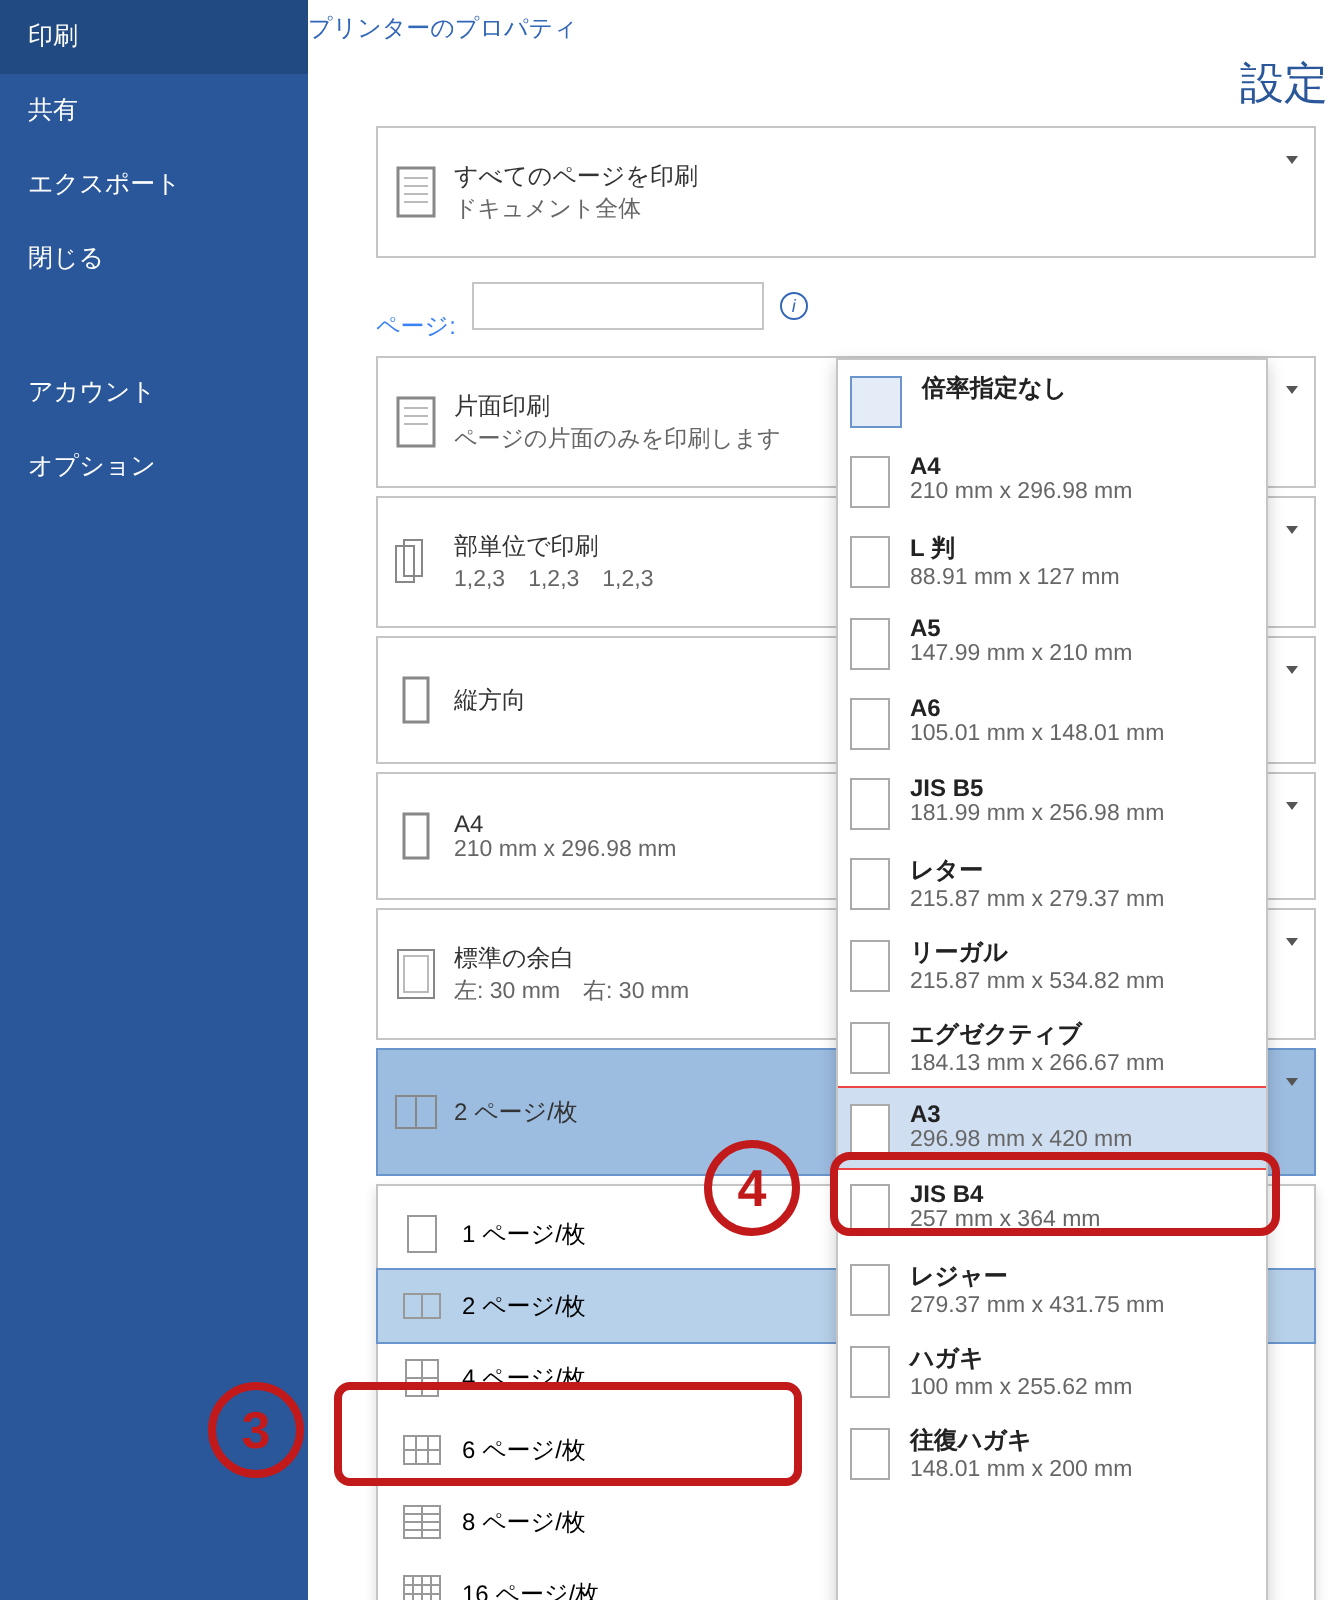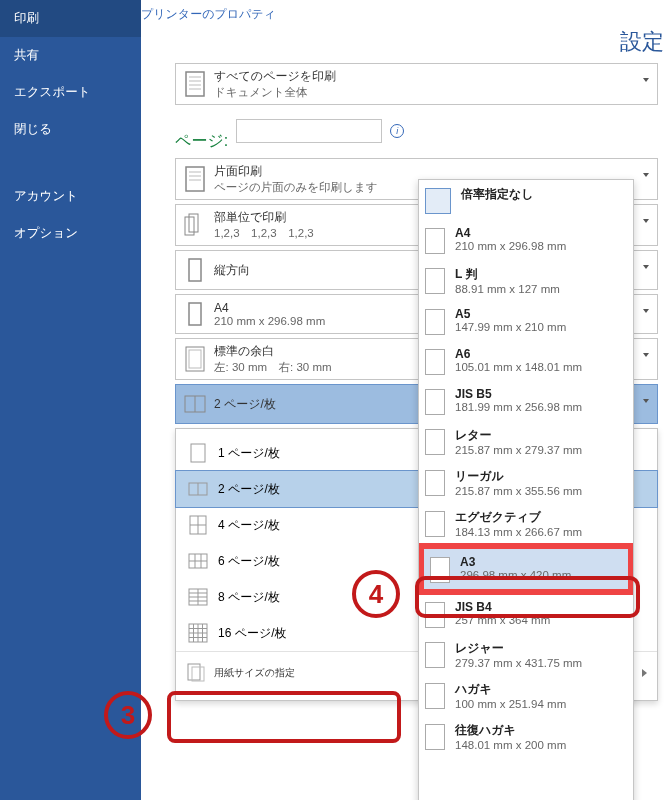--- a/index.html
+++ b/index.html
@@ -1,48 +1,48 @@
 <!DOCTYPE html>
 <html><head>
 <meta charset="utf-8">
 <style>
   * { margin: 0; padding: 0; box-sizing: border-box; font-family: "Meiryo UI", "Segoe UI", sans-serif; }
   body { width: 670px; height: 800px; background: #ffffff; position: relative; overflow: hidden; }
   .layout { display: flex; width: 100%; height: 100%; }
-  .sidebar { width: 141px; background: #2a579a; color: #fff; padding-top: 0; }
+  .sidebar { width: 154px; background: #2a579a; color: #fff; padding-top: 0; }
   .sidebar-item { padding: 10px 14px; font-size: 12.5px; cursor: pointer; }
   .sidebar-item.active { background: #224a82; }
   .sidebar-gap { height: 30px; }
   .main { flex: 1; background: #fff; padding: 0 6px 0 0; }
   .top-link { text-align: left; padding: 6px 10px 2px 0; color: #3367b8; font-size: 12px; }
   .section-title { font-size: 22px; color: #2a579a; padding: 2px 0 6px 36px; font-weight: normal; text-align: right; }
   .pages-row { display: flex; align-items: center; padding: 0 0 6px 34px; gap: 8px; }
-  .pages-row label { font-size: 16px; color: #15803d; margin-top: 22px; }
+  .pages-row label { font-size: 12px; color: #3b82f6; margin-top: 22px; }
   .pages-row input { width: 146px; height: 24px; border: 1px solid #c5c5c5; padding: 0 4px; font-size: 12px; }
   .info-icon { width: 14px; height: 14px; border: 1px solid #3367b8; border-radius: 50%; display: inline-flex; align-items: center; justify-content: center; font-size: 9px; color: #3367b8; font-style: italic; }
-  .dd { border: 1px solid #c5c5c5; display: flex; align-items: center; padding: 4px 6px; margin: 0 6px 4px 34px; background: #fff; position: relative; }
+  .dd { border: 1px solid #c5c5c5; display: flex; align-items: center; padding: 16px 6px; margin: 0 6px 4px 34px; background: #fff; position: relative; }
   .dd .icon-box { width: 26px; height: 30px; display: flex; align-items: center; justify-content: center; flex-shrink: 0; }
   .dd .text-box { flex: 1; padding-left: 6px; }
   .dd .text-box .line1 { font-size: 12px; color: #333; }
   .dd .text-box .line2 { font-size: 11.5px; color: #666; }
   .dd .caret { position: absolute; right: 8px; top: 14px; width: 0; height: 0; border-left: 3px solid transparent; border-right: 3px solid transparent; border-top: 4px solid #555; }
   .dd.selected { background: #b7d1ea; border: 1px solid #6a95cc; }
   .dd.selected.darker { background: #9cbce0; }
   svg.icon { width: 24px; height: 28px; }
   .flyout-list { border: 1px solid #c5c5c5; margin: 2px 6px 0 34px; background: #fff; box-shadow: 0 3px 6px rgba(0,0,0,0.15); padding: 6px 0; }
   .fly-item { display: flex; align-items: center; padding: 6px 10px; font-size: 12px; cursor: pointer; }
   .fly-item.selected-strong { background: #b7d1ea; border: 1px solid #6a95cc; margin: -1px; }
   .fly-item .icon-box { width: 24px; height: 24px; display: flex; align-items: center; justify-content: center; margin-right: 8px; }
   .fly-specify { display: flex; align-items: center; padding: 10px 10px; font-size: 10px; color: #333; gap: 8px; position: relative; border-top: 1px solid #e2e2e2; }
   .fly-specify .arrow-right { width: 0; height: 0; border-top: 4px solid transparent; border-bottom: 4px solid transparent; border-left: 5px solid #777; position: absolute; right: 10px; }
   .callout-3 { position: absolute; border: 4px solid #c2191a; border-radius: 8px; background: transparent; left: 167px; top: 691px; width: 234px; height: 52px; pointer-events: none; }
   .circle-3 { position: absolute; left: 104px; top: 691px; width: 48px; height: 48px; border: 4px solid #c2191a; border-radius: 50%; display: flex; align-items: center; justify-content: center; color: #c2191a; font-size: 26px; font-weight: bold; background: transparent; }
   .paper-popup { position: absolute; left: 418px; top: 179px; width: 216px; height: 680px; border: 1px solid #c5c5c5; background: #fff; box-shadow: 0 3px 8px rgba(0,0,0,.2); overflow-y: auto; }
   .pp-item { display: flex; padding: 6px 6px; align-items: flex-start; gap: 10px; }
-  .pp-item.highlight { background: #cfdef1; border: 6px solid #ef4444; margin: -1px; }
+  .pp-item.highlight { background: #cfdef1; border: 1px solid #ef4444; margin: -1px; }
   .pp-thumb { width: 20px; height: 26px; border: 1px solid #aaa; background: #fff; flex-shrink: 0; margin-top: 2px; }
   .pp-thumb.sel { background: #e3ecf7; border: 1px solid #6a95cc; width: 26px; height: 26px; }
   .pp-text .t1 { font-size: 12px; color: #222; font-weight: bold; }
   .pp-text .t2 { font-size: 11.5px; color: #666; }
   .callout-4-circle { position: absolute; left: 352px; top: 570px; width: 48px; height: 48px; border: 4px solid #c2191a; border-radius: 50%; display: flex; align-items: center; justify-content: center; color: #c2191a; font-size: 26px; font-weight: bold; }
   .callout-4-rect { position: absolute; left: 415px; top: 576px; width: 225px; height: 42px; border: 4px solid #c2191a; border-radius: 10px; pointer-events: none; }
 </style>
 </head>
 <body>
 
@@ -289,21 +289,21 @@
       <div class="pp-thumb"></div>
       <div class="pp-text">
         <div class="t1">レター</div>
         <div class="t2">215.87 mm x 279.37 mm</div>
       </div>
     </div>
     <div class="pp-item">
       <div class="pp-thumb"></div>
       <div class="pp-text">
         <div class="t1">リーガル</div>
-        <div class="t2">215.87 mm x 355.56 mm</div>
+        <div class="t2">215.87 mm x 534.82 mm</div>
       </div>
     </div>
     <div class="pp-item">
       <div class="pp-thumb"></div>
       <div class="pp-text">
         <div class="t1">エグゼクティブ</div>
         <div class="t2">184.13 mm x 266.67 mm</div>
       </div>
     </div>
     <div class="pp-item highlight">
@@ -324,21 +324,21 @@
       <div class="pp-thumb"></div>
       <div class="pp-text">
         <div class="t1">レジャー</div>
         <div class="t2">279.37 mm x 431.75 mm</div>
       </div>
     </div>
     <div class="pp-item">
       <div class="pp-thumb"></div>
       <div class="pp-text">
         <div class="t1">ハガキ</div>
-        <div class="t2">100 mm x 251.94 mm</div>
+        <div class="t2">100 mm x 255.62 mm</div>
       </div>
     </div>
     <div class="pp-item">
       <div class="pp-thumb"></div>
       <div class="pp-text">
         <div class="t1">往復ハガキ</div>
         <div class="t2">148.01 mm x 200 mm</div>
       </div>
     </div>
   </div>

